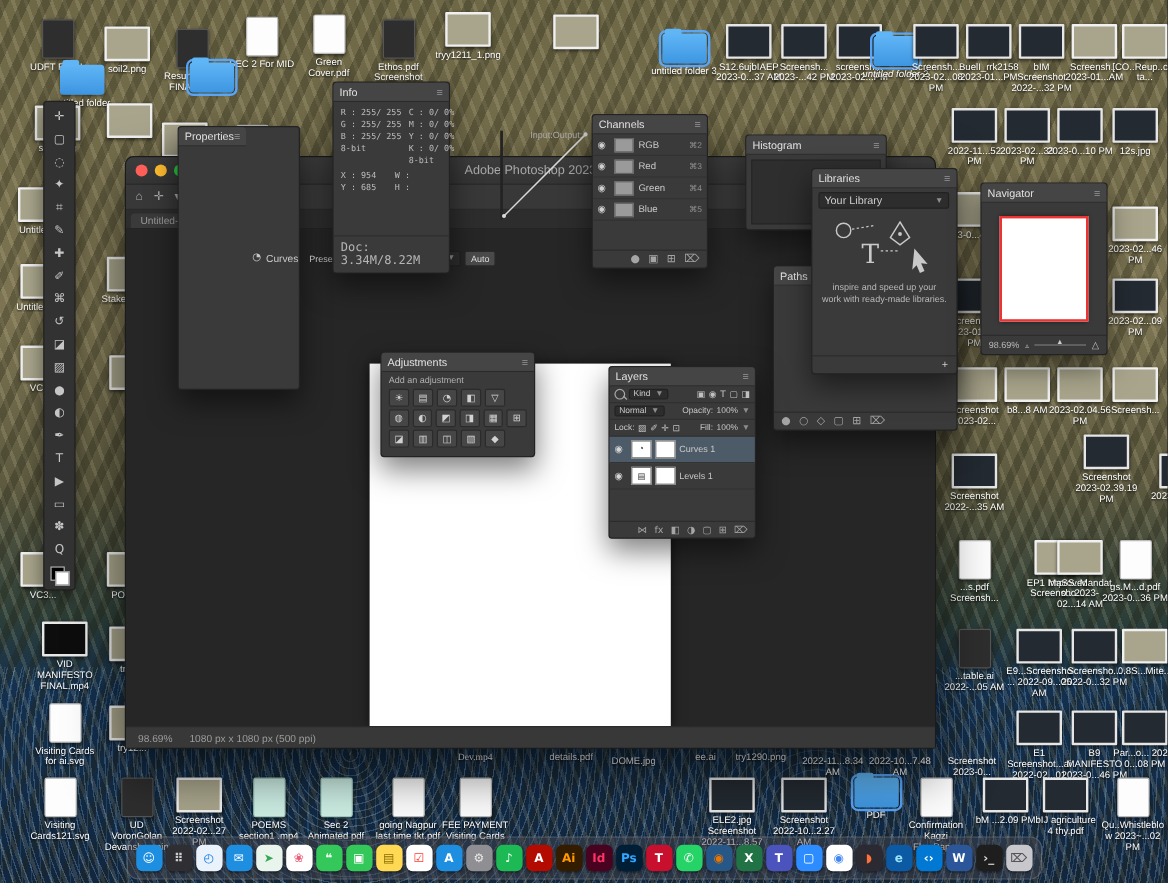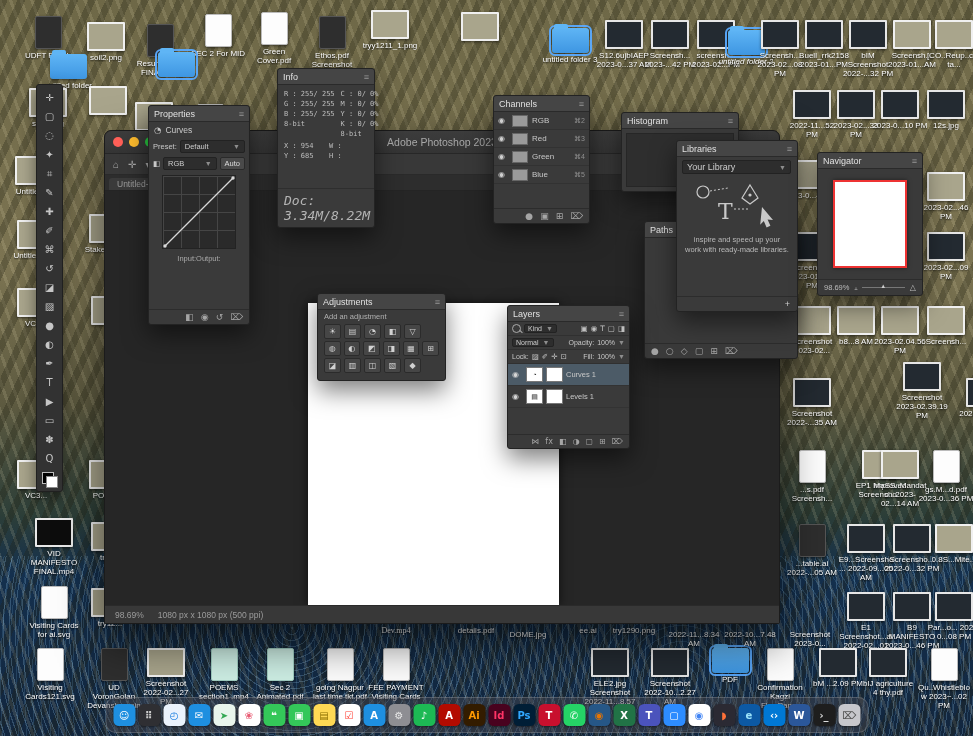--- a/index.html
+++ b/index.html
@@ -65,36 +65,36 @@
   .phead{height:15px;display:flex;align-items:center;justify-content:space-between;padding:0 5px;
      background:#454545;border-bottom:1px solid #2a2a2a;border-radius:3px 3px 0 0;
      font-size:9px;color:#e0e0e0;}
   .phead .pmenu{color:#969696;font-size:9px;}
   .select{background:#2d2d2d;border:1px solid #222;border-radius:2px;padding:1px 4px;
      display:inline-flex;justify-content:space-between;align-items:center;color:#ccc;gap:4px;}
   .chev{color:#8d8d8d;font-size:7px;}
   .pfoot{display:flex;align-items:center;justify-content:flex-end;gap:7px;padding:2px 6px;
      border-top:1px solid #2c2c2c;color:#a5a5a5;font-size:9px;font-family:"DejaVu Sans",sans-serif;}
   
-  #panel-properties{left:148px;top:105px;width:100px;height:218px;z-index:20;display:flex;flex-direction:column;}
+  #panel-properties{left:148px;top:105px;width:100px;height:218px;z-index:20;display:flex;flex-direction:row;}
   .prop-sub{display:flex;align-items:center;gap:4px;padding:3px 5px;font-size:8.5px;}
   .prop-row{display:flex;align-items:center;gap:3px;padding:2px 4px;font-size:7.5px;}
   .auto-btn{background:#4a4a4a;border:1px solid #2a2a2a;border-radius:2px;padding:1px 4px;color:#ddd;font-size:7.5px;}
   .curvebox{width:72px;height:72px;margin:3px auto;background:
      linear-gradient(#454545 1px,transparent 1px) 0 0/18px 18px,
      linear-gradient(90deg,#454545 1px,transparent 1px) 0 0/18px 18px,#2a2a2a;
      border:1px solid #232323;position:relative;}
   .prop-io{display:flex;justify-content:center;padding:2px 23px;font-size:7.5px;color:#aaa;}
   #panel-properties .pfoot{margin-top:auto;}
   
   #panel-info{left:277px;top:68px;width:96px;height:158px;z-index:20;display:flex;flex-direction:column;}
   .info-cols{display:flex;padding:4px 6px 2px;gap:6px;font-family:"DejaVu Sans Mono",monospace;font-size:7px;color:#bdbdbd;}
   .info-cols>div{flex:1;}
   .info-cols .ln{line-height:10px;white-space:pre;}
-  .info-doc{padding:4px 6px;font-size:13px;color:#b5b5b5;font-family:"DejaVu Sans Mono",monospace;border-top:1px solid #2e2e2e;margin-top:auto;font-style:italic;}
+  .info-doc{padding:4px 6px;font-size:10px;color:#b5b5b5;font-family:"DejaVu Sans Mono",monospace;border-top:1px solid #2e2e2e;margin-top:auto;}
   
   #panel-channels{left:493px;top:95px;width:95px;height:127px;z-index:20;display:flex;flex-direction:column;}
   .ch-row{display:flex;align-items:center;gap:4px;padding:1px 4px;height:15px;border-bottom:1px solid #323232;font-size:8px;}
   .ch-eye{width:10px;color:#cfcfcf;font-size:8px;font-family:"DejaVu Sans",sans-serif;}
   .ch-thumb{width:14px;height:10px;background:#9a9a9a;border:1px solid #666;}
   .ch-name{flex:1;}
   .ch-short{color:#8f8f8f;font-size:7px;}
   #panel-channels .pfoot{margin-top:auto;}
   
   #panel-histogram{left:621px;top:112px;width:116px;height:78px;z-index:20;display:flex;flex-direction:column;}

